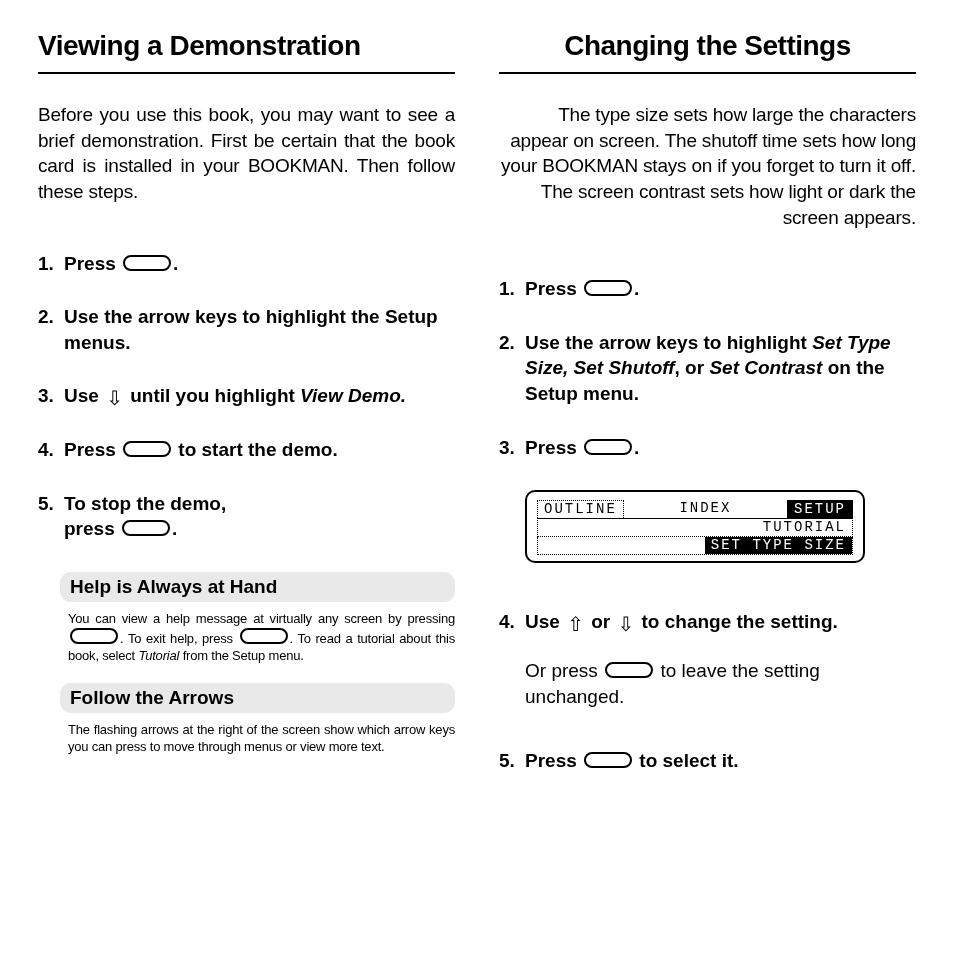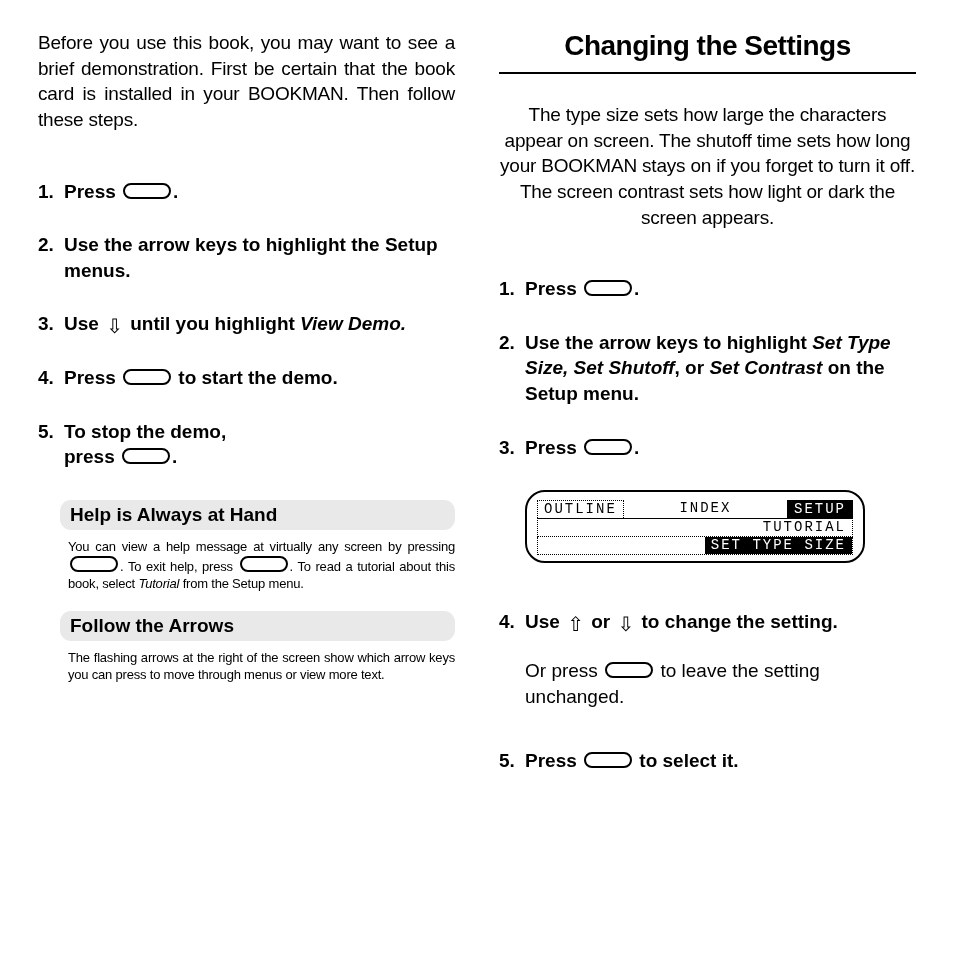--- a/index.html
+++ b/index.html
@@ -93,21 +93,21 @@
     display: inline-block;
     font-size: 20px;
     line-height: 0;
     vertical-align: -3px;
     font-weight: 400;
     margin: 0 2px;
   }
   .lcd {
     margin: 8px 0 14px 26px;
     border: 2px solid #000;
-    border-radius: 20px;
+    border-radius: 10px;
     padding: 8px 10px 6px 10px;
     width: 340px;
   }
   .lcd-inner {
     font-family: "Courier New", monospace;
     font-size: 14px;
     letter-spacing: 2px;
     line-height: 1.2;
   }
   .lcd-row { display: flex; justify-content: space-between; }
@@ -141,20 +141,21 @@
     border: 1.5px dotted #000;
     border-top: none;
     overflow: hidden;
   }
   .clearfix::after { content:""; display:table; clear:both; }
 </style>
 </head>
 <body>
 
 <div class="col col-left">
+  <h1>Viewing a Demonstration</h1>
   <p class="intro">Before you use this book, you may want to see a brief demonstration. First be certain that the book card is installed in your BOOKMAN. Then follow these steps.</p>
 
   <ol>
     <li>
       <span>Press</span>
       <span class="key-pill"></span><span>.</span>
     </li>
     <li>Use the arrow keys to highlight the Setup menus.</li>
     <li>
       <span>Use</span>
@@ -182,21 +183,21 @@
     <span class="italic">Tutorial</span>
     <span>from the Setup menu.</span>
   </p>
 
   <div class="note-head">Follow the Arrows</div>
   <p class="note-body">The flashing arrows at the right of the screen show which arrow keys you can press to move through menus or view more text.</p>
 </div>
 
 <div class="col col-right">
   <h1>Changing the Settings</h1>
-  <p class="intro" style="text-align:center">The type size sets how large the characters appear on screen. The shutoff time sets how long your BOOKMAN stays on if you forget to turn it off. The screen contrast sets how light or dark the screen appears.</p>
+  <p class="intro" style="text-align:right">The type size sets how large the characters appear on screen. The shutoff time sets how long your BOOKMAN stays on if you forget to turn it off. The screen contrast sets how light or dark the screen appears.</p>
 
   <ol>
     <li>
       <span>Press</span>
       <span class="key-pill"></span><span>.</span>
     </li>
     <li>
       <span>Use the arrow keys to highlight</span>
       <span class="italic">Set Type Size, Set Shutoff</span><span>, or</span>
       <span class="italic">Set Contrast</span>

